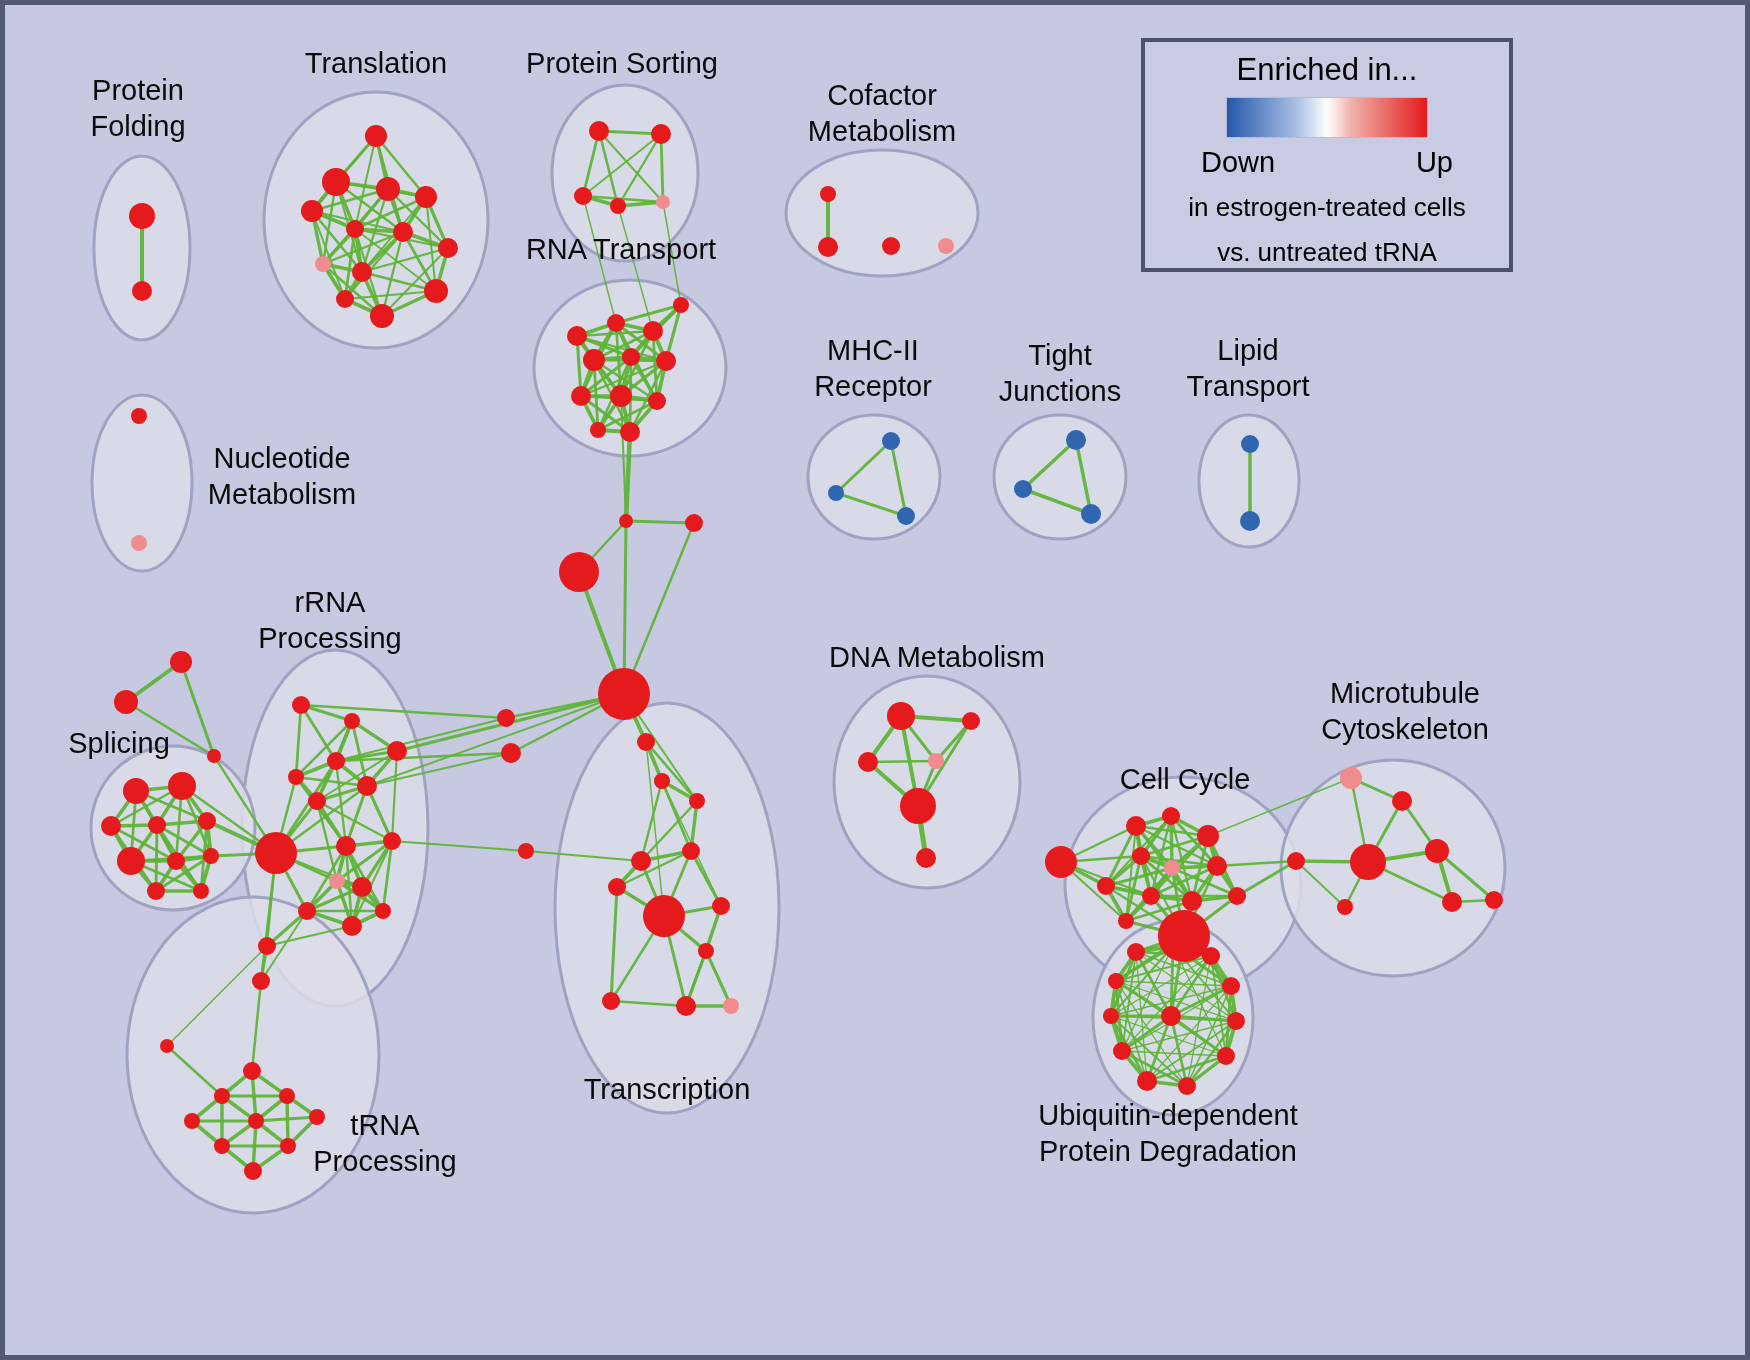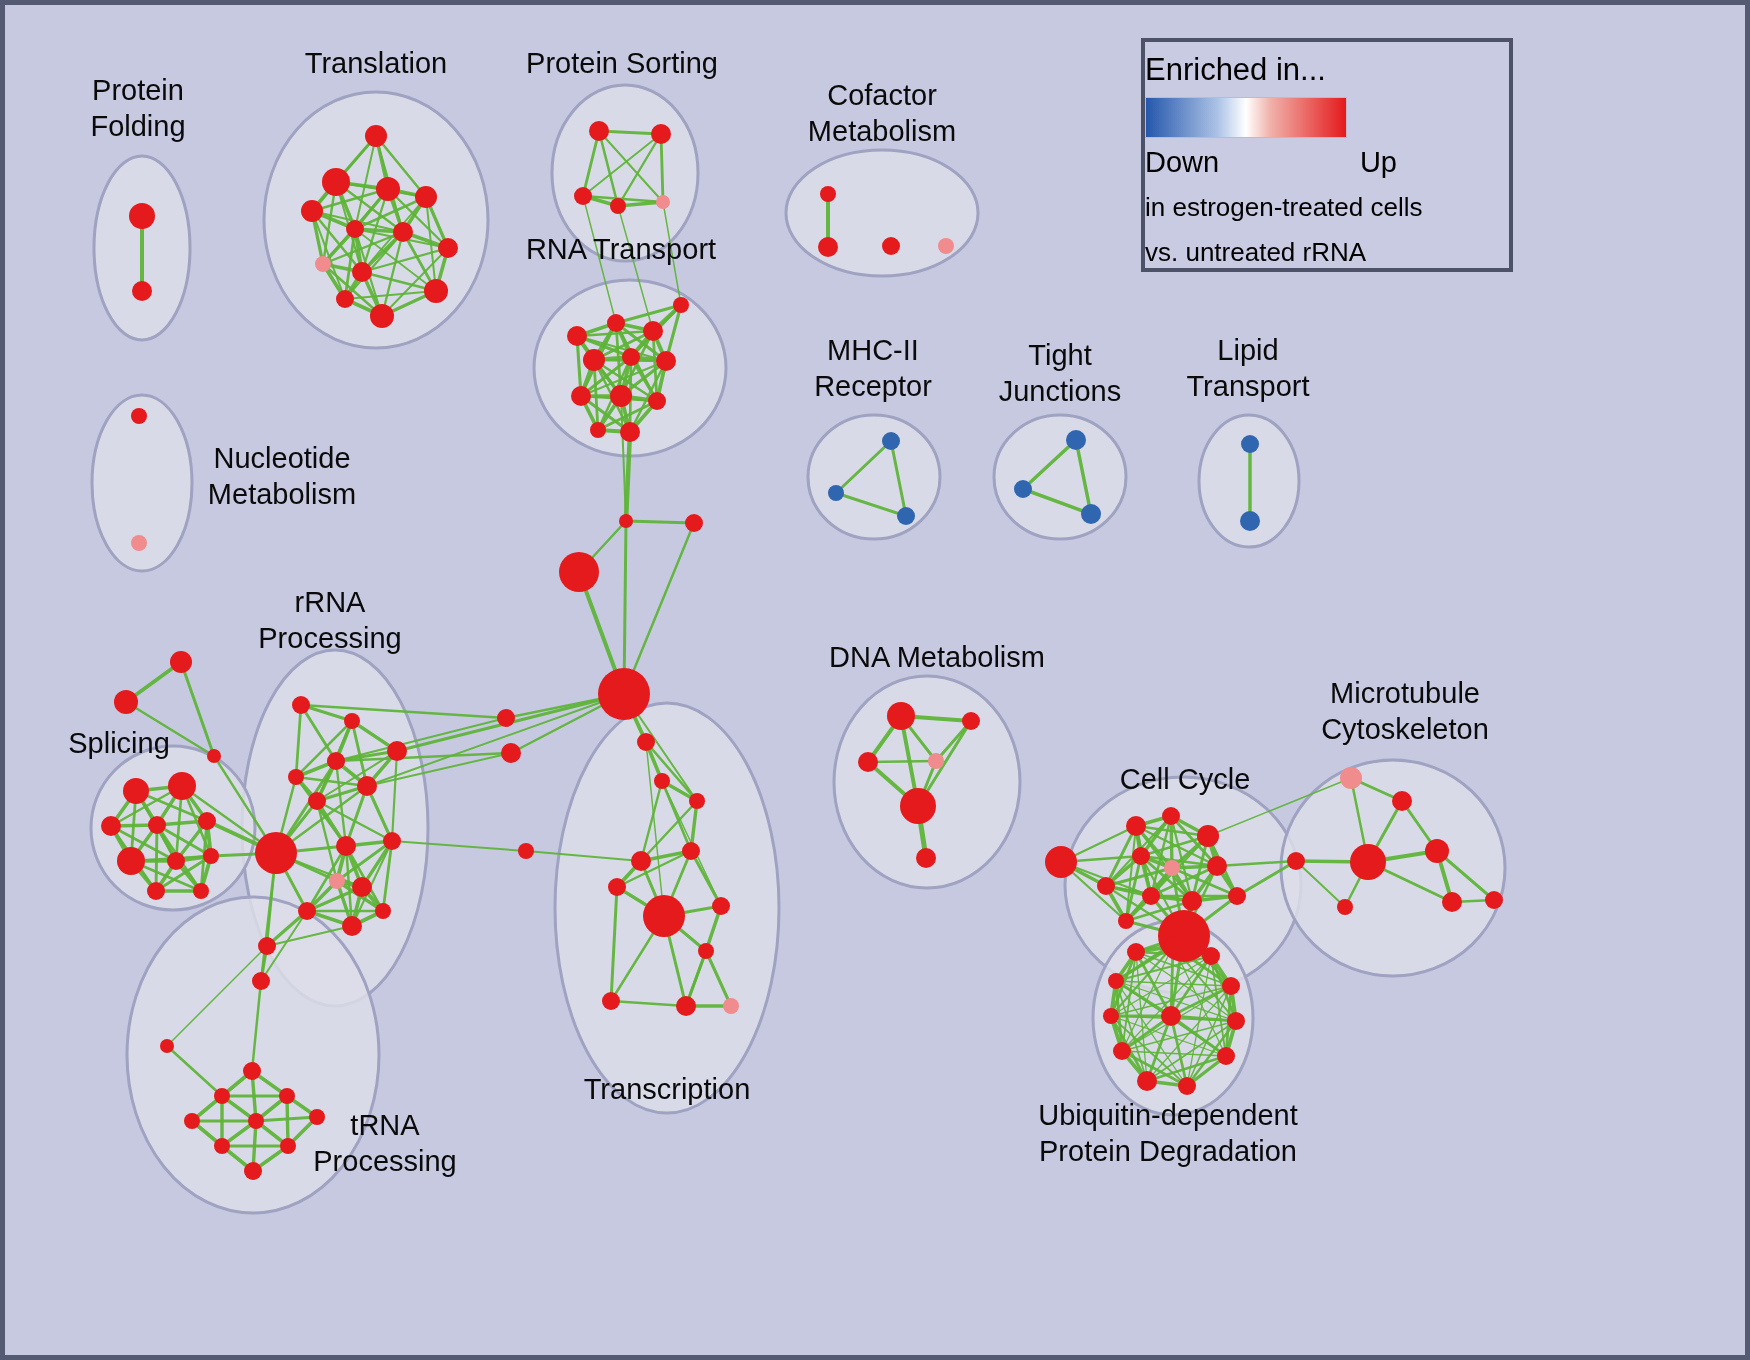--- a/index.html
+++ b/index.html
@@ -6,21 +6,21 @@
   .figure{
     position:relative;width:1750px;height:1360px;box-sizing:border-box;
     background:#c7c9e1;border:5px solid #555a73;overflow:hidden;
     font-family:"Liberation Sans",sans-serif;
   }
   svg#network{position:absolute;left:0;top:0;}
   svg text{font-family:"Liberation Sans",sans-serif;font-size:29px;fill:#0a0a0a;}
   .legend{
     position:absolute;left:1136px;top:33px;width:372px;height:234px;
     box-sizing:border-box;border:4px solid #4d5268;background:#c9cbe3;
-    display:flex;flex-direction:column;padding-top:10px;
+    display:flex;flex-direction:column;align-items:center;padding-top:10px;
   }
   .legend-title{font-size:31px;color:#000;}
   .legend-gradient{width:200px;height:46px;margin-top:9px;border:1px solid #b9bccd;}
   .legend-scale{width:252px;display:flex;justify-content:space-between;font-size:29px;margin-top:8px;color:#000;}
   .legend-caption{font-size:26px;margin-top:12px;color:#000;line-height:1.25;}
 </style>
 </head>
 <body>
 
 <div class="figure">
@@ -670,15 +670,15 @@
     </svg>
 
   <div class="legend">
     <div class="legend-title">Enriched in...</div>
     <div class="legend-gradient" style="background: linear-gradient(to right, rgb(36, 87, 172), rgb(173, 195, 230) 36%, rgb(255, 255, 255) 50%, rgb(240, 178, 171) 62%, rgb(228, 26, 28));"></div>
     <div class="legend-scale">
       <span>Down</span>
       <span>Up</span>
     </div>
     <div class="legend-caption">in estrogen-treated cells</div>
-    <div class="legend-caption">vs. untreated rRNA</div>
+    <div class="legend-caption">vs. untreated tRNA</div>
   </div>
 </div>
 
 </body></html>

